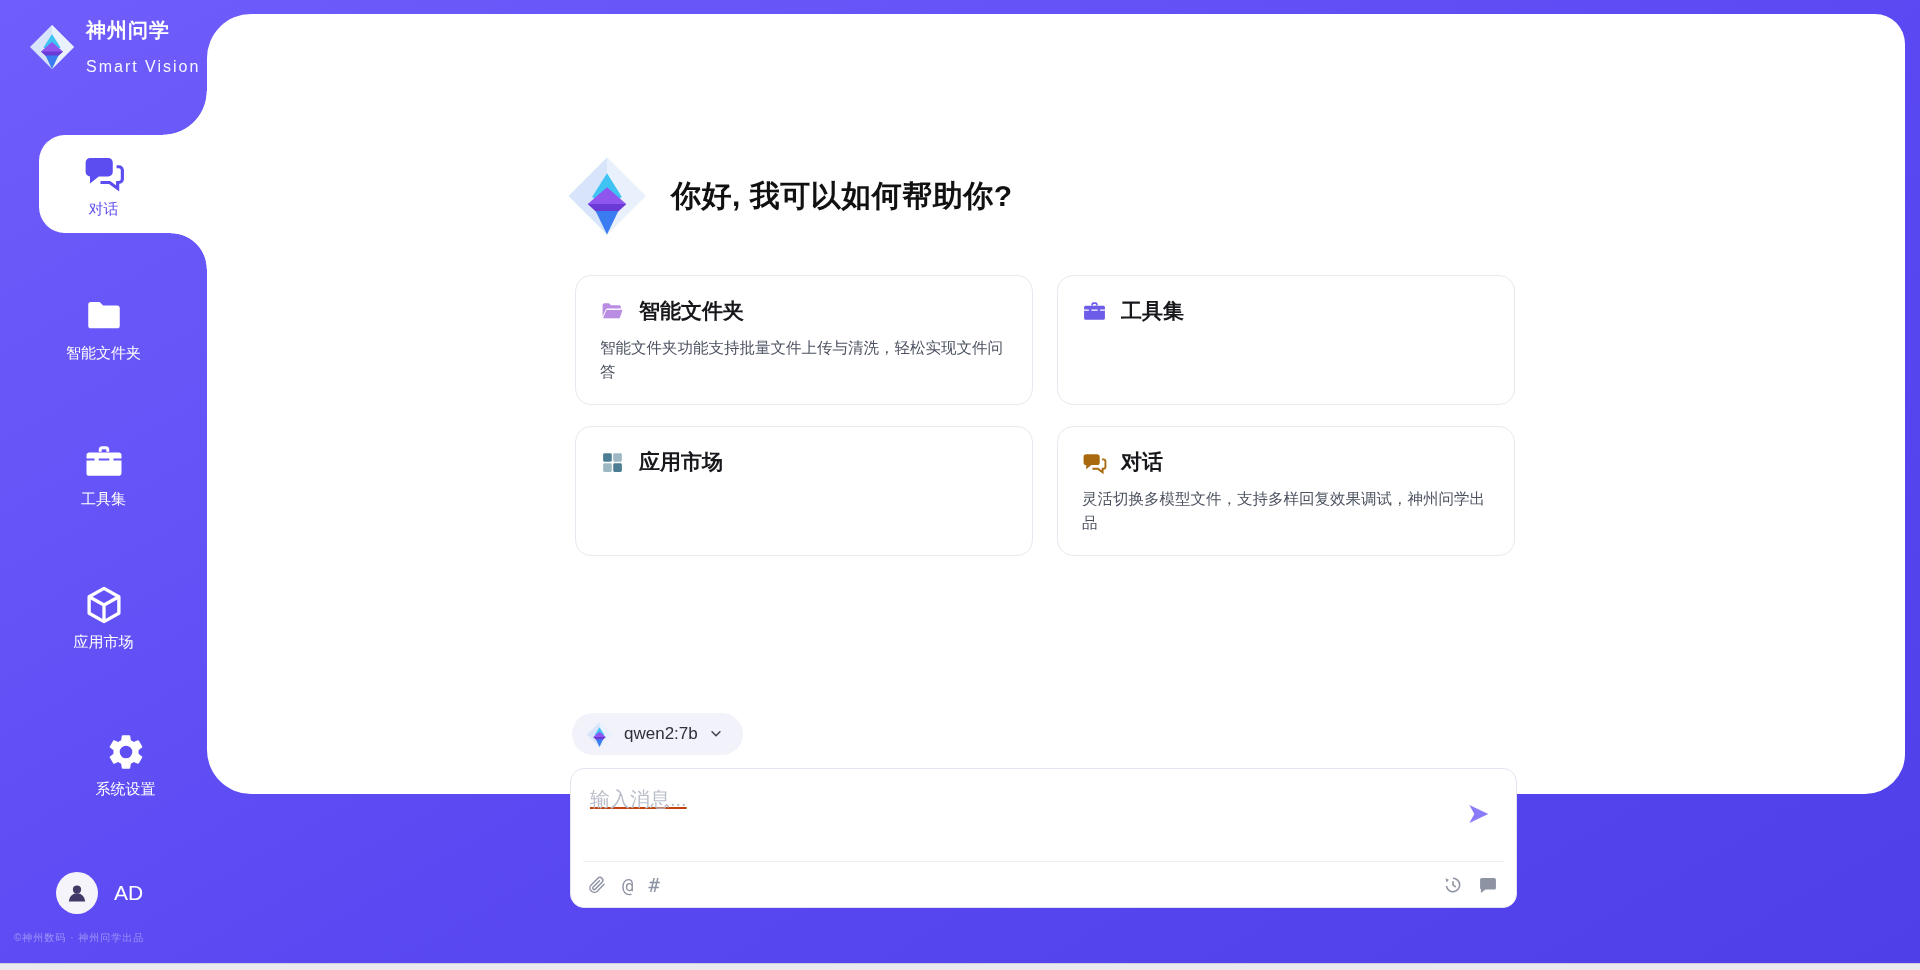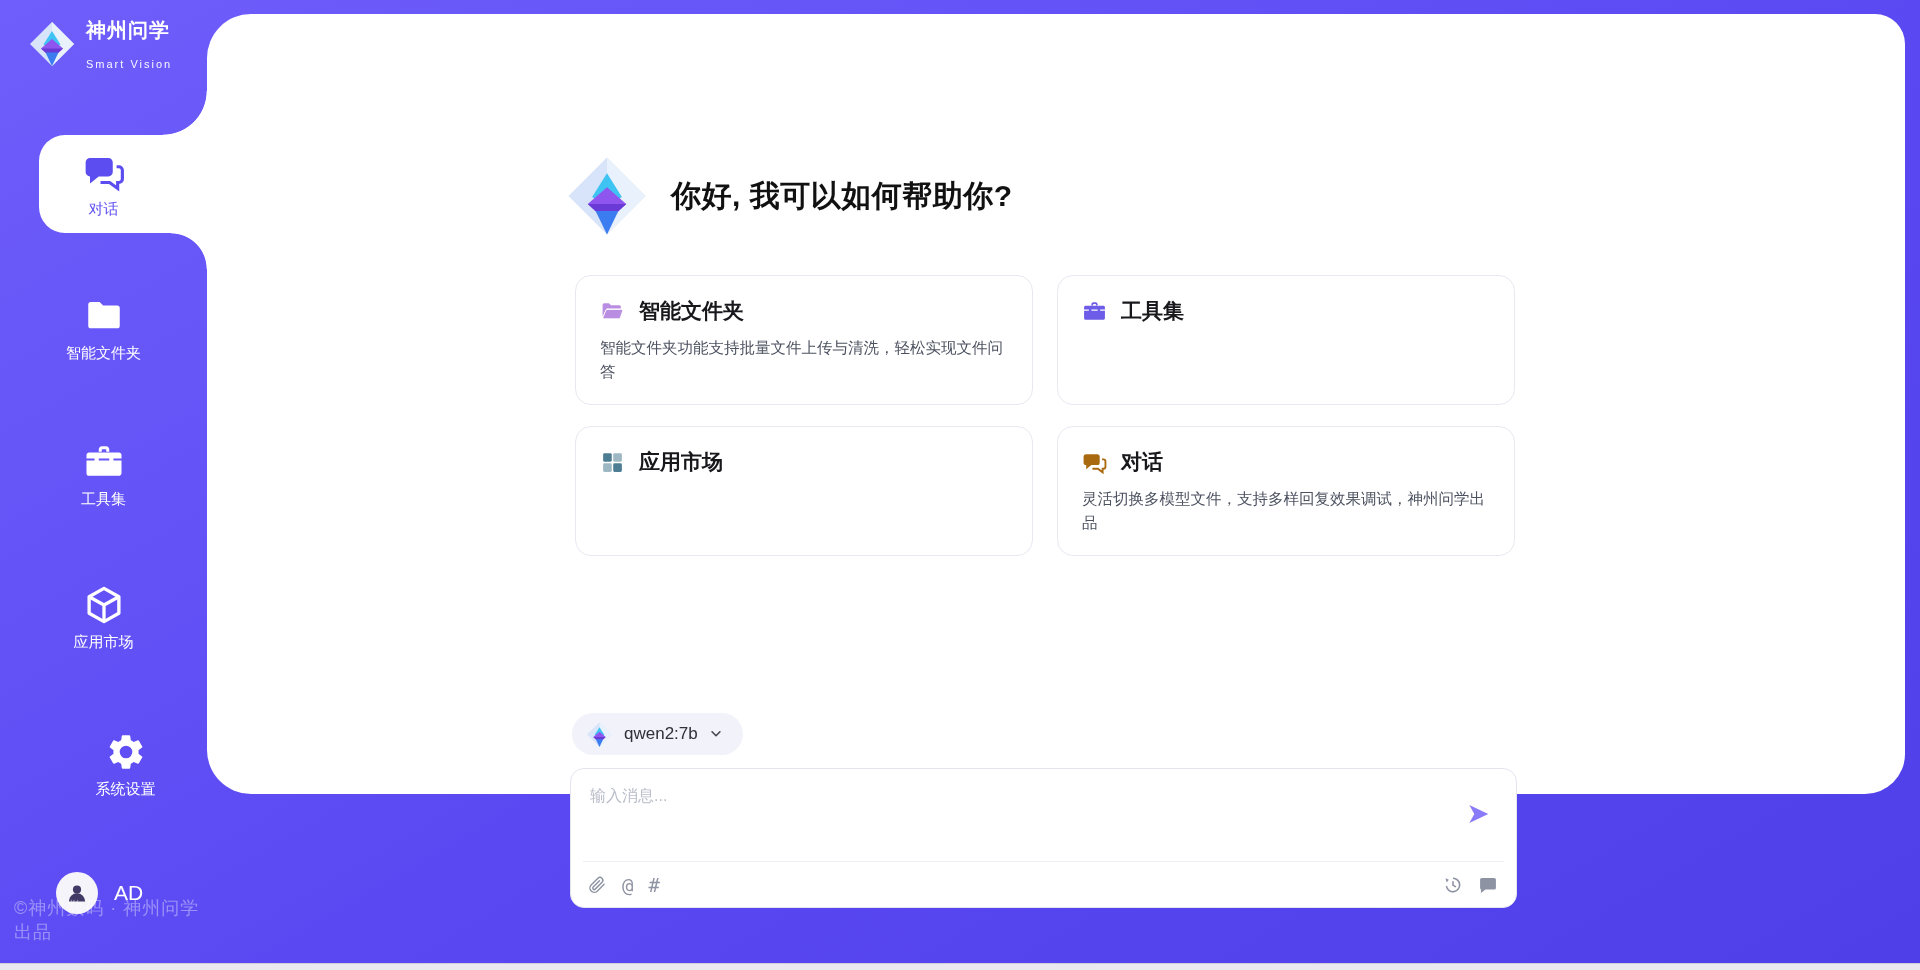--- a/index.html
+++ b/index.html
@@ -6,21 +6,21 @@
   html,body { width:1920px; height:970px; overflow:hidden; }
   body { font-family:"Liberation Sans","DejaVu Sans",sans-serif; }
   .stage { position:relative; width:1920px; height:970px;
            background:linear-gradient(150deg,#6f5efb 0%,#5a49f2 55%,#4f3fe8 100%); }
 
   
   .sidebar { position:absolute; left:0; top:0; width:207px; height:716px; color:#fff; }
   .brand { position:absolute; left:28px; top:18px; display:flex; align-items:center; gap:10px; }
   .brand svg { width:48px; height:48px; }
   .brand-title { font-size:20px; font-weight:bold; letter-spacing:1px; line-height:1.2; }
-  .brand-sub { font-size:11px; letter-spacing:2px; opacity:.95;margin-top:16px; }
+  .brand-sub { font-size:16px; letter-spacing:2px; opacity:.95;margin-top:16px; }
 
   .active-pill { position:absolute; left:39px; top:135px; width:168px; height:98px;
                  background:#fff; border-radius:26px 0 0 26px; }
   .flare { position:absolute; }
   .flare.top { left:163px; top:91px; width:44px; height:44px;
                background:radial-gradient(circle at 0 0, rgba(0,0,0,0) 43.2px, #fff 44px); }
   .flare.bottom { left:171px; top:233px; width:36px; height:36px;
                   background:radial-gradient(circle at 0 100%, rgba(0,0,0,0) 35.2px, #fff 36px); }
 
   .nav-item { position:absolute; width:207px; display:flex; flex-direction:column;
@@ -33,21 +33,21 @@
   #nav-tools  { top:441px; }
   #nav-apps   { top:584px; }
   #nav-settings { top:731px;padding-left:44px; }
 
   .user-row { position:absolute; left:56px; top:872px; display:flex; align-items:center;
               gap:16px; cursor:pointer; }
   .avatar { width:42px; height:42px; border-radius:50%; background:#f6f4fb;
             display:flex; align-items:center; justify-content:center; }
   .avatar svg { width:24px; height:24px; }
   .user-name { font-size:21px; color:#fff; }
-  .side-footer { position:absolute; left:14px; top:896px; font-size:18px;
+  .side-footer { position:absolute; left:14px; top:931px; font-size:10px;
                  color:rgba(255,255,255,.38); letter-spacing:1px; }
 
   
   .panel { position:absolute; left:207px; top:14px; width:1698px; height:780px;
            background:#fff; border-radius:44px 30px 40px 44px; z-index:1; }
 
   .greeting { position:absolute; left:358px; top:140px; display:flex; align-items:center; gap:22px; }
   .greeting svg { width:84px; height:84px; }
   .greeting-text { font-size:30px; font-weight:bold; color:#111; letter-spacing:.5px; }
 
@@ -68,22 +68,22 @@
                 background:#f2f2fa; border-radius:22px; display:flex; align-items:center;
                 gap:11px; cursor:pointer; }
   .model-pill svg.logo { width:27px; height:27px; }
   .model-name { font-size:17px; color:#2f3038; }
   .model-pill .chev { width:14px; height:14px; }
 
   .composer { position:absolute; left:363px; top:754px; width:947px; height:140px;
               border:1.5px solid #e4e4ef; border-radius:14px; background:#fff; }
   .composer textarea { position:absolute; left:0; top:0; width:100%; height:78px;
               border:none; outline:none; resize:none; background:transparent;
-              padding:17px 64px 0 19px; font-size:16px; color:#c2410c;
-              font-family:"Liberation Sans","DejaVu Sans",sans-serif; }
+              padding:17px 64px 0 19px; font-size:20px; color:#c2410c;
+              font-family:"Liberation Sans","DejaVu Sans",sans-serif;text-decoration:underline; }
   .composer textarea::placeholder { color:#b9bdc9; }
   .send-btn { position:absolute; right:24px; top:32px; width:28px; height:28px;
               border:none; background:transparent; cursor:pointer; padding:0; }
   .send-btn svg { width:26px; height:26px; }
   .composer-divider { position:absolute; left:12px; right:12px; top:92px; height:1px; background:#ededf3; }
   .tools-left { position:absolute; left:16px; bottom:12px; display:flex; align-items:center; gap:15px; }
   .tools-right { position:absolute; right:18px; bottom:12px; display:flex; align-items:center; gap:15px; }
   .tool-btn { border:none; background:transparent; cursor:pointer; padding:0;
               color:#8e93a3; font-size:20px; line-height:1;
               display:flex; align-items:center; justify-content:center; }

